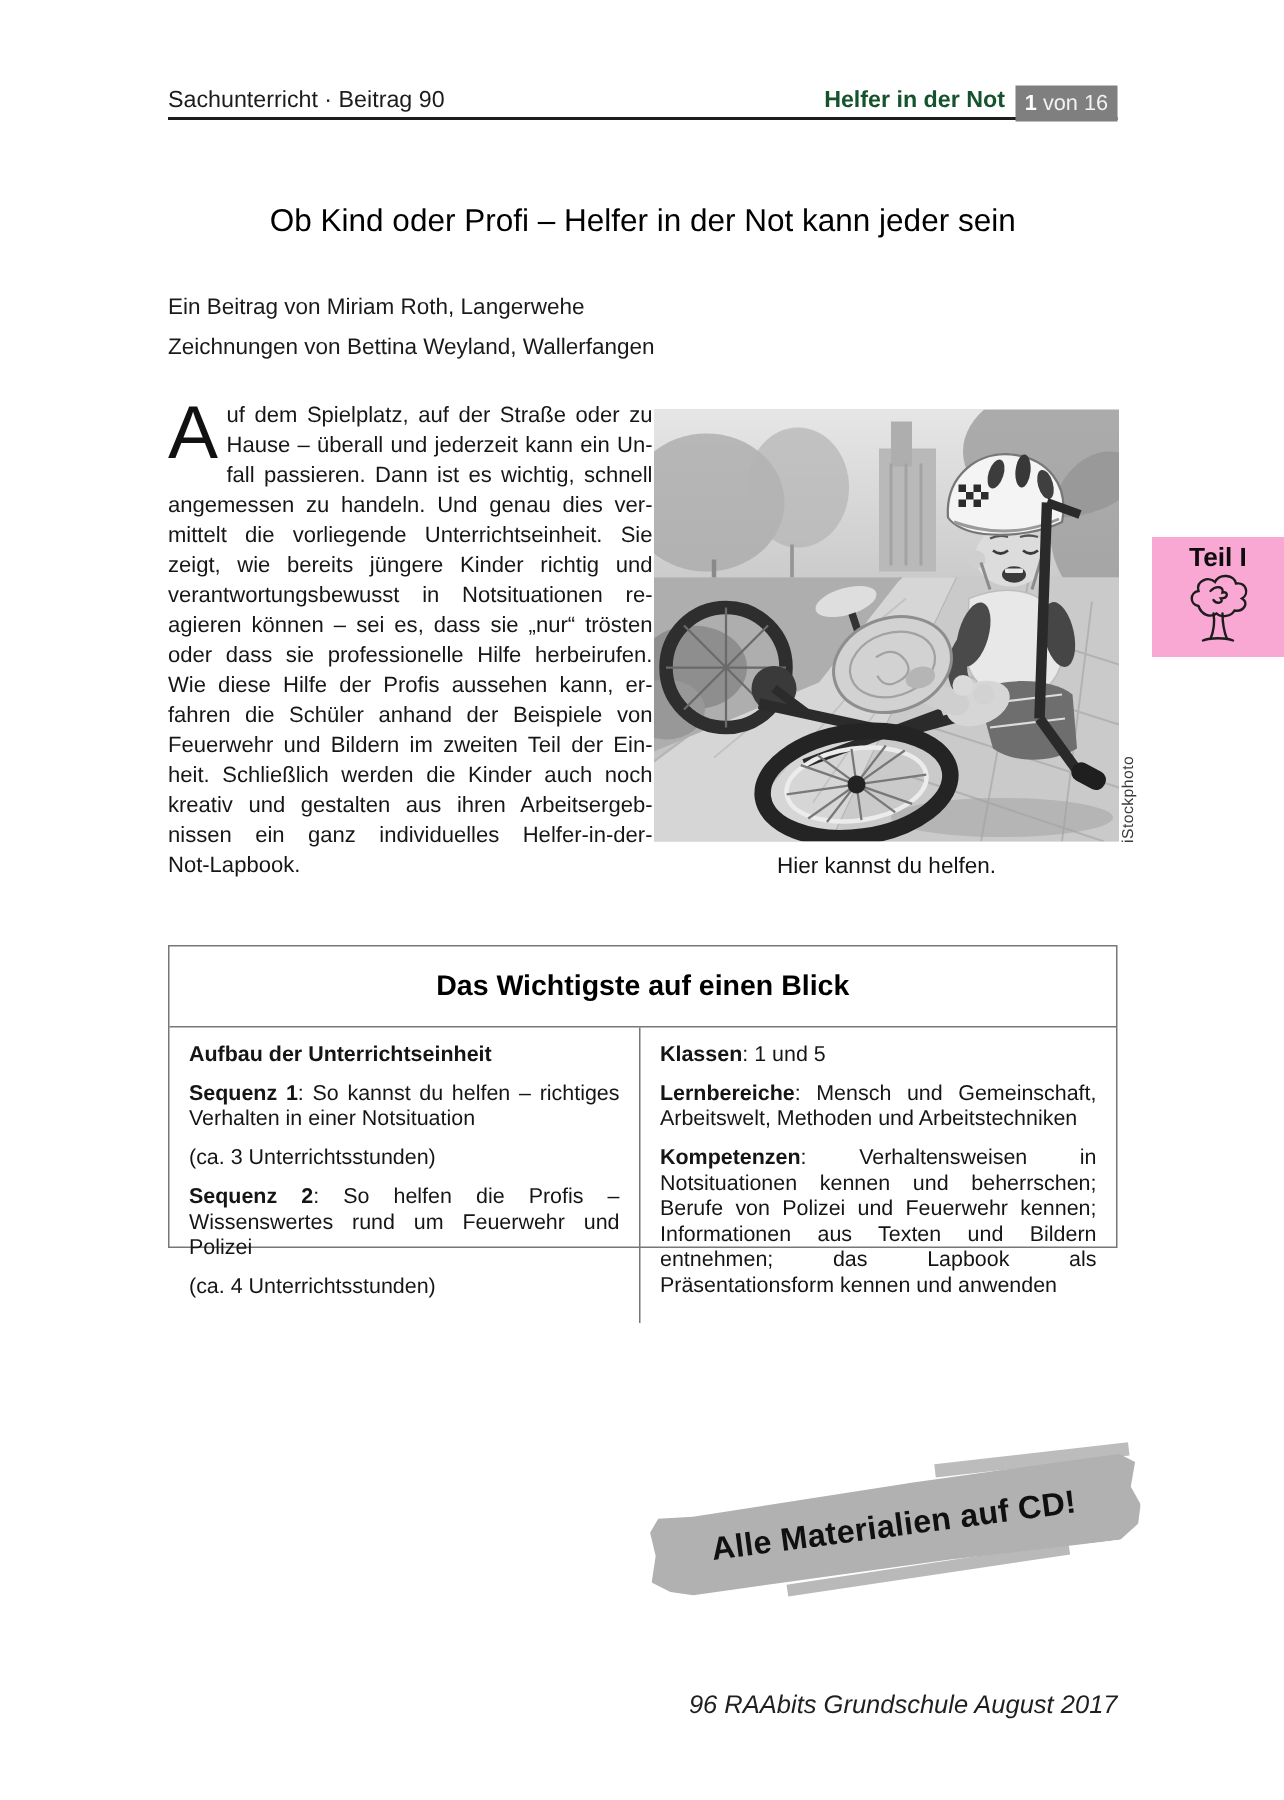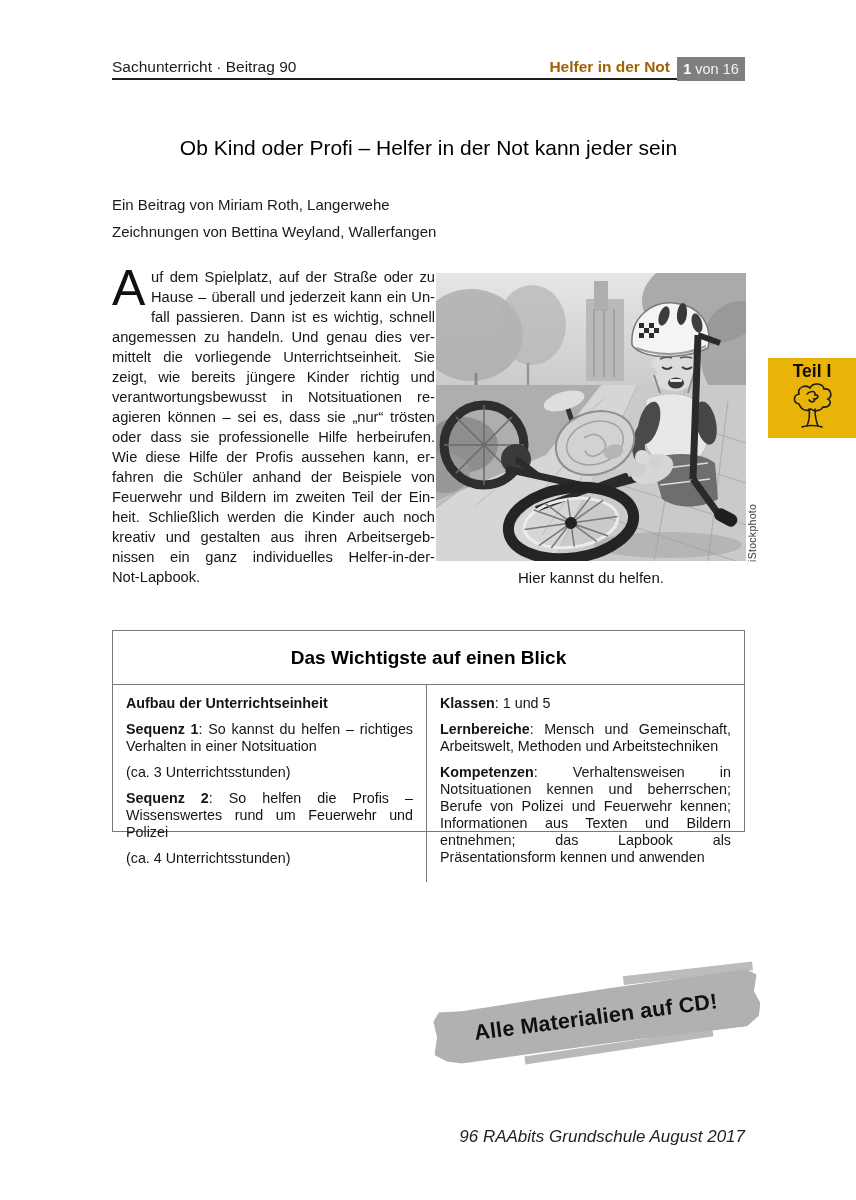--- a/index.html
+++ b/index.html
@@ -2,21 +2,21 @@
 <html><head>
 <meta charset="utf-8">
 <style>
   * { margin:0; padding:0; box-sizing:border-box; }
   html,body { background:#fff; }
   body { font-family:"Liberation Sans", sans-serif; color:#1a1a1a; }
   .page { position:relative; width:856px; height:1200px; background:#ffffff; overflow:hidden; }
 
   
   .hdr-left   { position:absolute; left:112px; top:58px; font-size:15.5px; color:#1c1c1c; }
-  .hdr-right  { position:absolute; left:112px; top:58px; width:558px; text-align:right; font-size:15.5px; font-weight:700; color:#a16207; }
+  .hdr-right  { position:absolute; left:112px; top:58px; width:558px; text-align:right; font-size:15.5px; font-weight:700; color:#14532d; }
   .hdr-rule   { position:absolute; left:112px; top:78px; width:633px; height:1.5px; background:#1c1c1c; }
   .hdr-badge  { position:absolute; left:677px; top:57px; width:68px; height:24px; background:#7f7f7f; color:#fff;
                 display:flex; align-items:center; justify-content:center; gap:4px; font-size:14.5px; }
   .hdr-badge b { font-weight:700; }
   .hdr-badge span { font-weight:400; color:#f2f2f2; }
 
   
   .title   { position:absolute; left:112px; top:136px; width:633px; text-align:center; font-size:21px; font-weight:400; color:#000; }
   .byline1 { position:absolute; left:112px; top:196px; font-size:15px; }
   .byline2 { position:absolute; left:112px; top:223px; font-size:15px; }
@@ -28,21 +28,21 @@
   .jline.last { text-align-last:left; }
 
   
   .photo { position:absolute; left:436px; top:273px; width:310px; height:288px; background:#cfcfcf; overflow:hidden; }
   .photo svg { display:block; }
   .credit { position:absolute; left:746px; top:486px; width:14px; height:76px; writing-mode:vertical-rl;
             transform:rotate(180deg); font-size:10.5px; color:#3a3a3a; letter-spacing:0.3px; }
   .caption { position:absolute; left:436px; top:569px; width:310px; text-align:center; font-size:15px; color:#141414; }
 
   
-  .tab { position:absolute; left:768px; top:358px; width:88px; height:80px; background:#eab308;
+  .tab { position:absolute; left:768px; top:358px; width:88px; height:80px; background:#f9a8d4;
          display:flex; flex-direction:column; align-items:center; }
   .tab-label { font-size:17.5px; font-weight:700; color:#0d0d0d; margin-top:3px; }
   .tab-icon { margin-top:0px; }
 
   
   .obox { position:absolute; left:112px; top:630px; width:633px; height:202px; border:1.5px solid #777; background:#fff; }
   .obox-title { height:54px; line-height:54px; text-align:center; font-size:19px; font-weight:700; color:#000;
                 border-bottom:1.5px solid #777; }
   .obox-cols { display:flex; height:197px; }
   .ocol { padding:10px 13px 8px 13px; font-size:14.3px; line-height:17px; text-align:justify; color:#151515; }

